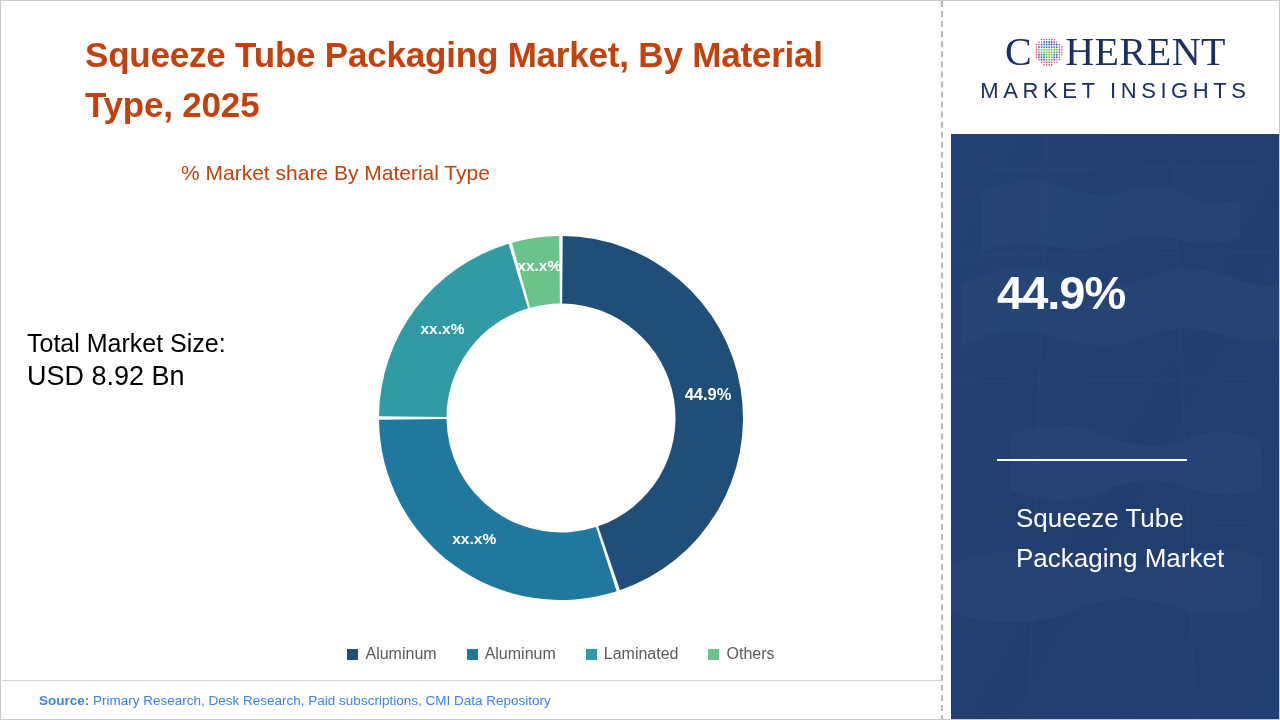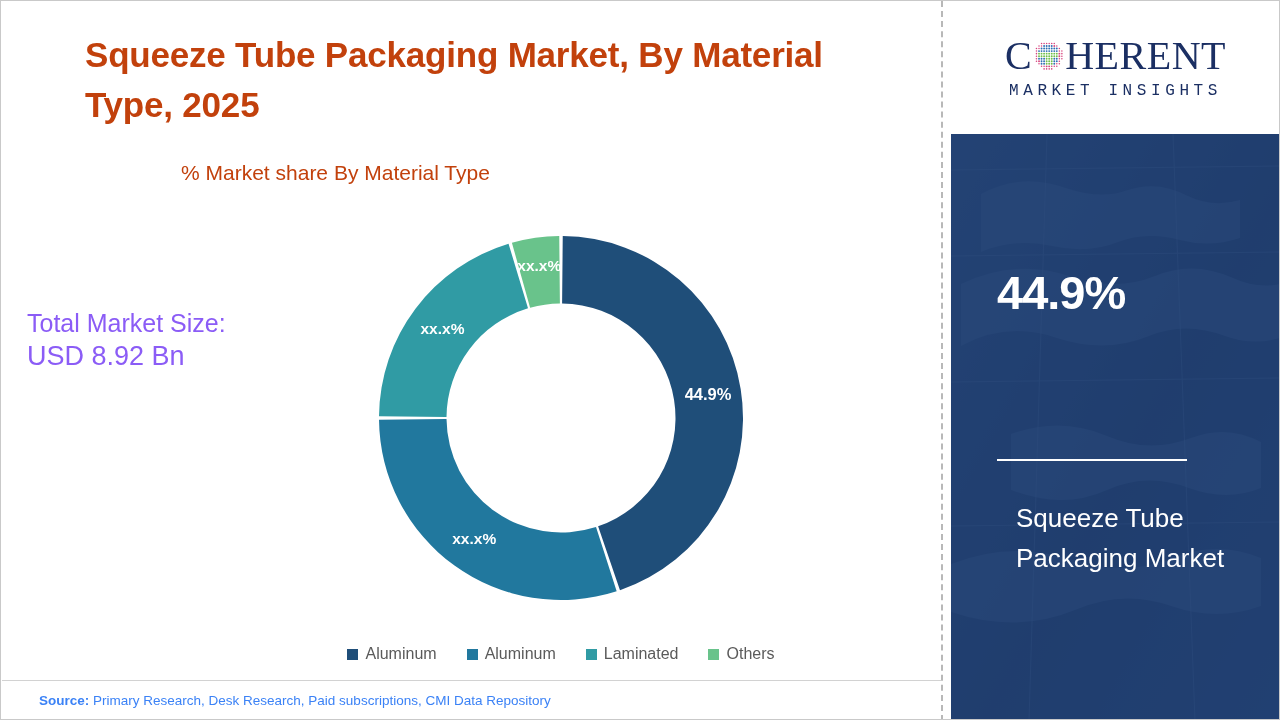--- a/index.html
+++ b/index.html
@@ -48,23 +48,23 @@
     top: 160px;
     width: 760px;
     text-align: left;
     font-size: 21px;
     color: #c2410c;
   }
 
   #total-market-block {
     position: absolute;
     left: 26px;
-    top: 306px;
+    top: 326px;
     width: 300px;
-    color: #8b5cf6;
+    color: #000000;
   }
   #total-market-label {
     font-size: 25px;
     line-height: 1.28;
   }
   #total-market-value {
     font-size: 27px;
     font-weight: normal;
     line-height: 1.28;
   }
@@ -179,22 +179,22 @@
     letter-spacing: 0.5px;
   }
   #logo-globe {
     width: 31px;
     height: 31px;
     margin: 0 1px;
     display: block;
   }
   #logo-bottom-row {
     margin-top: 6px;
-    font-family: Liberation Mono, monospace;
-    font-size: 16px;
+    font-family: Liberation Sans, sans-serif;
+    font-size: 22px;
     color: #1b2f63;
     letter-spacing: 4.6px;
   }
 
   #sidebar-panel {
     position: absolute;
     left: 0;
     top: 133px;
     width: 329px;
     height: 587px;

